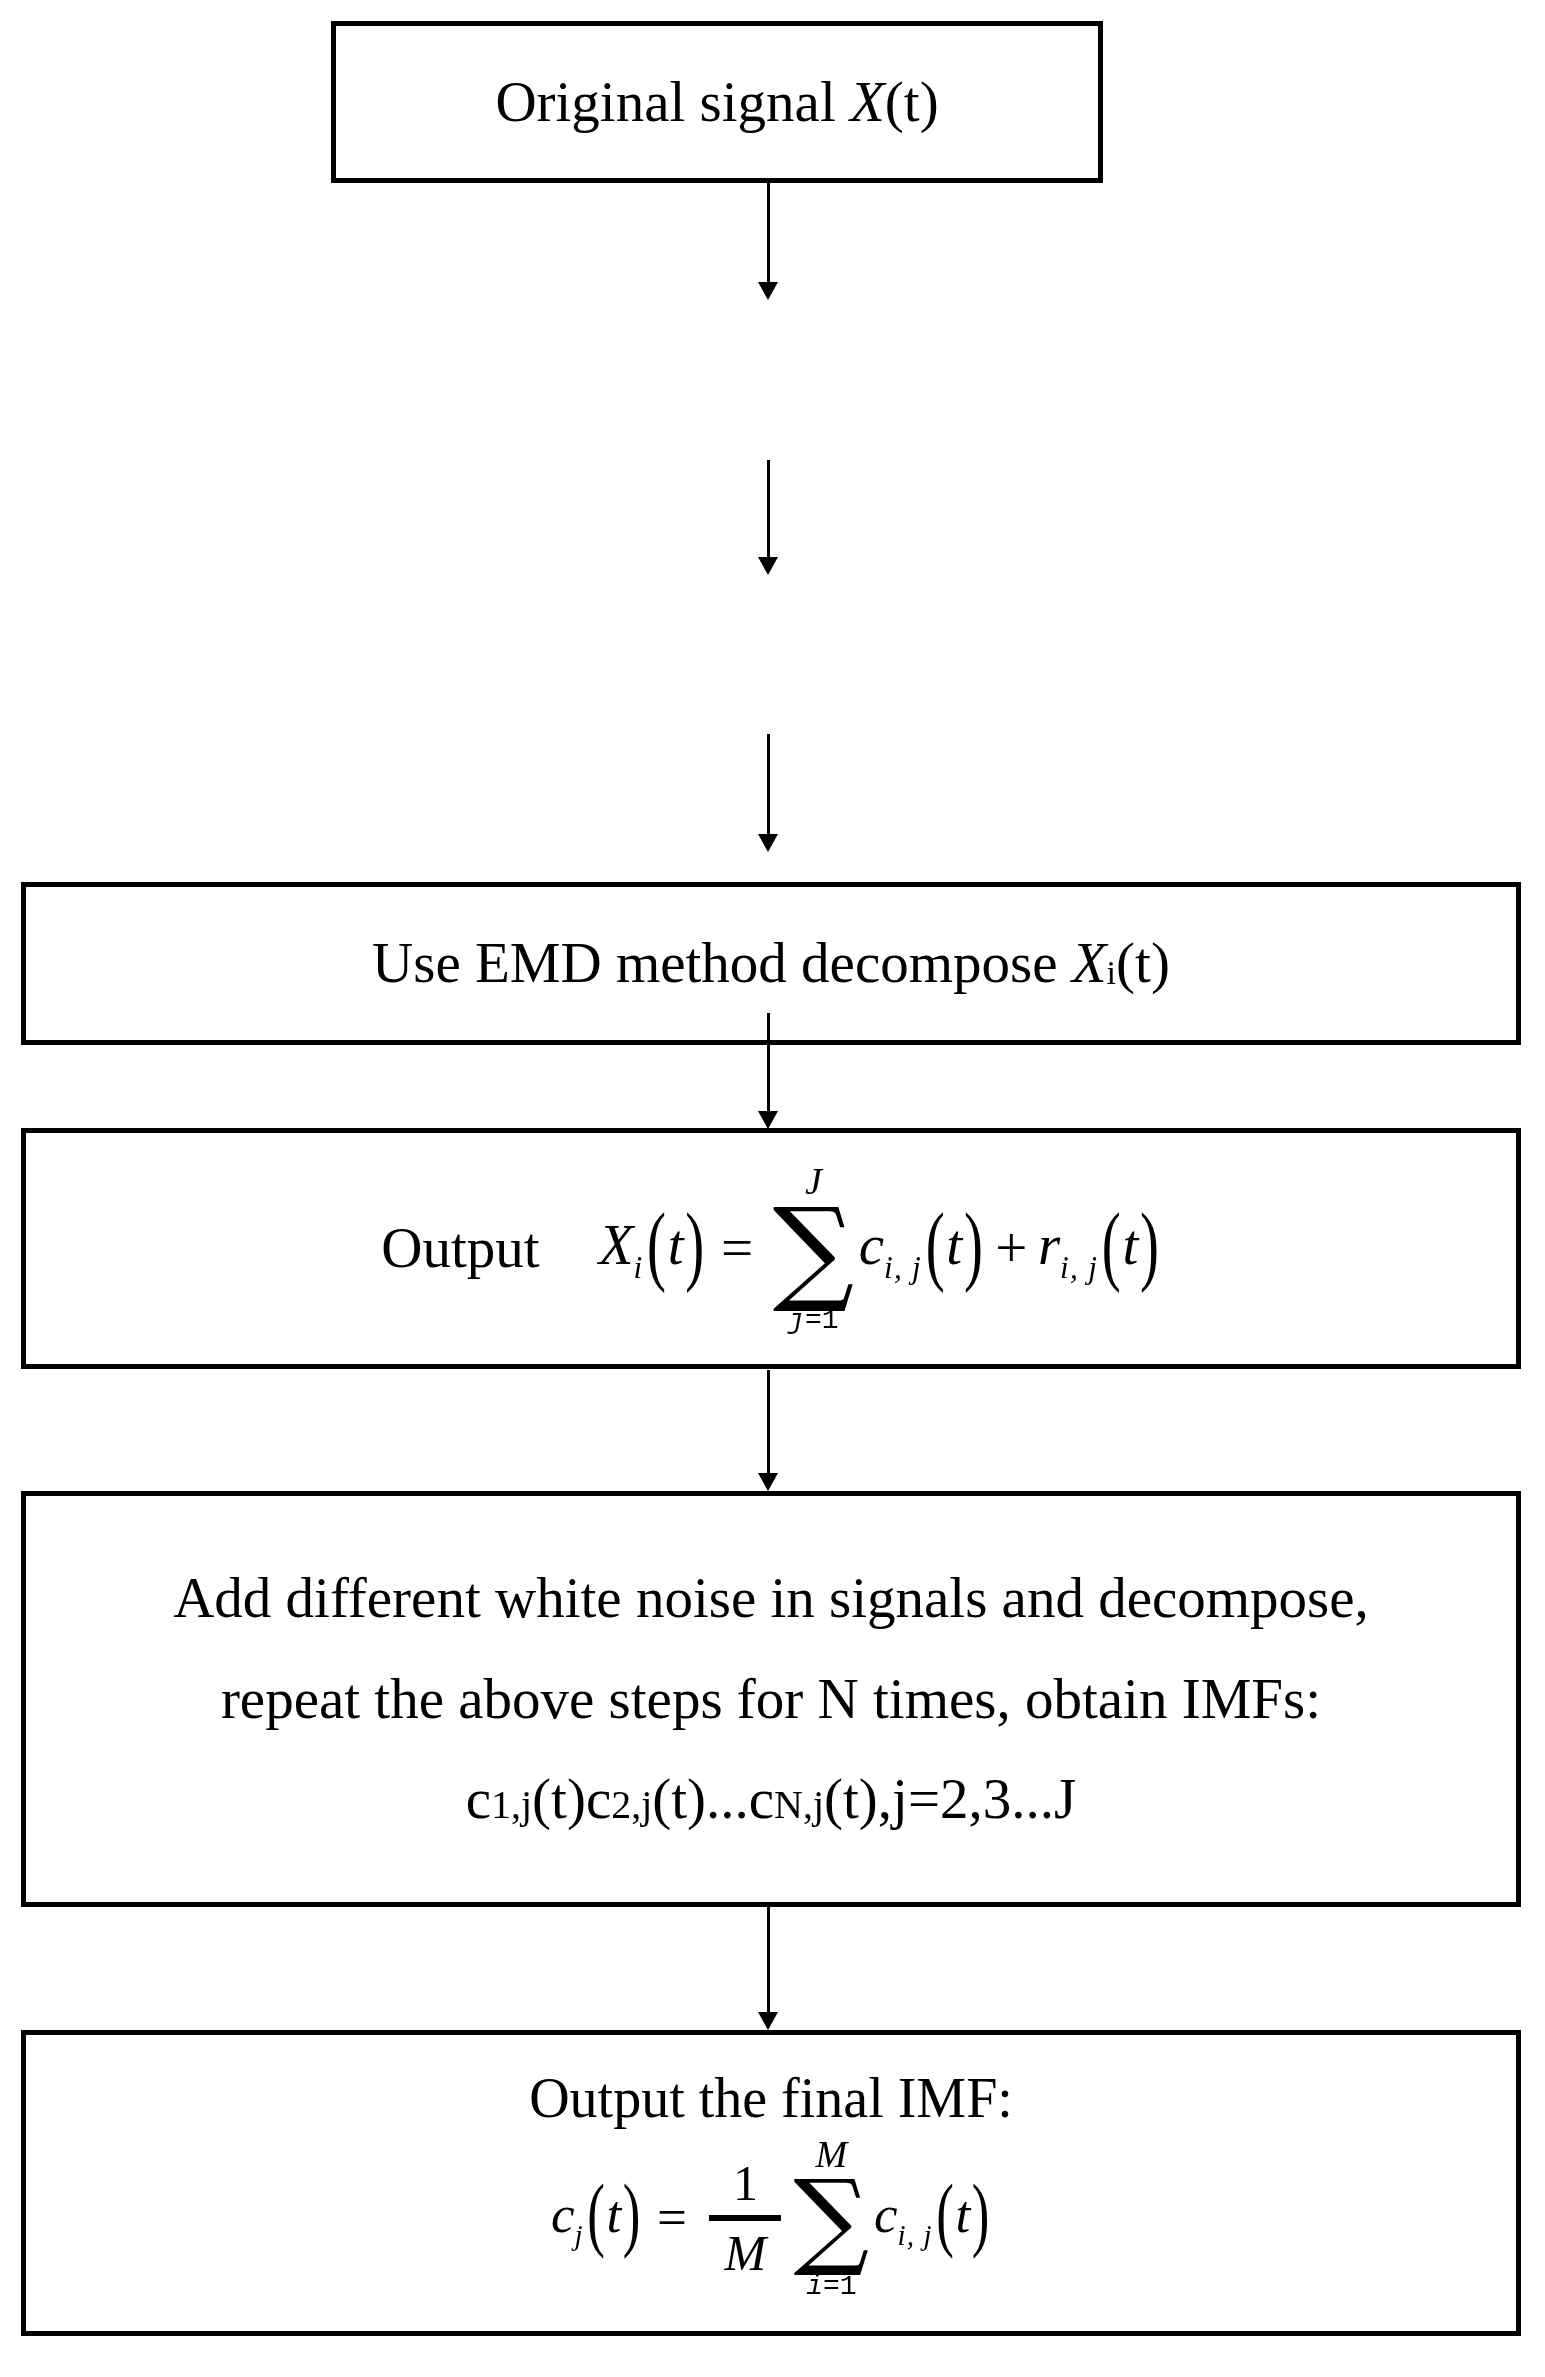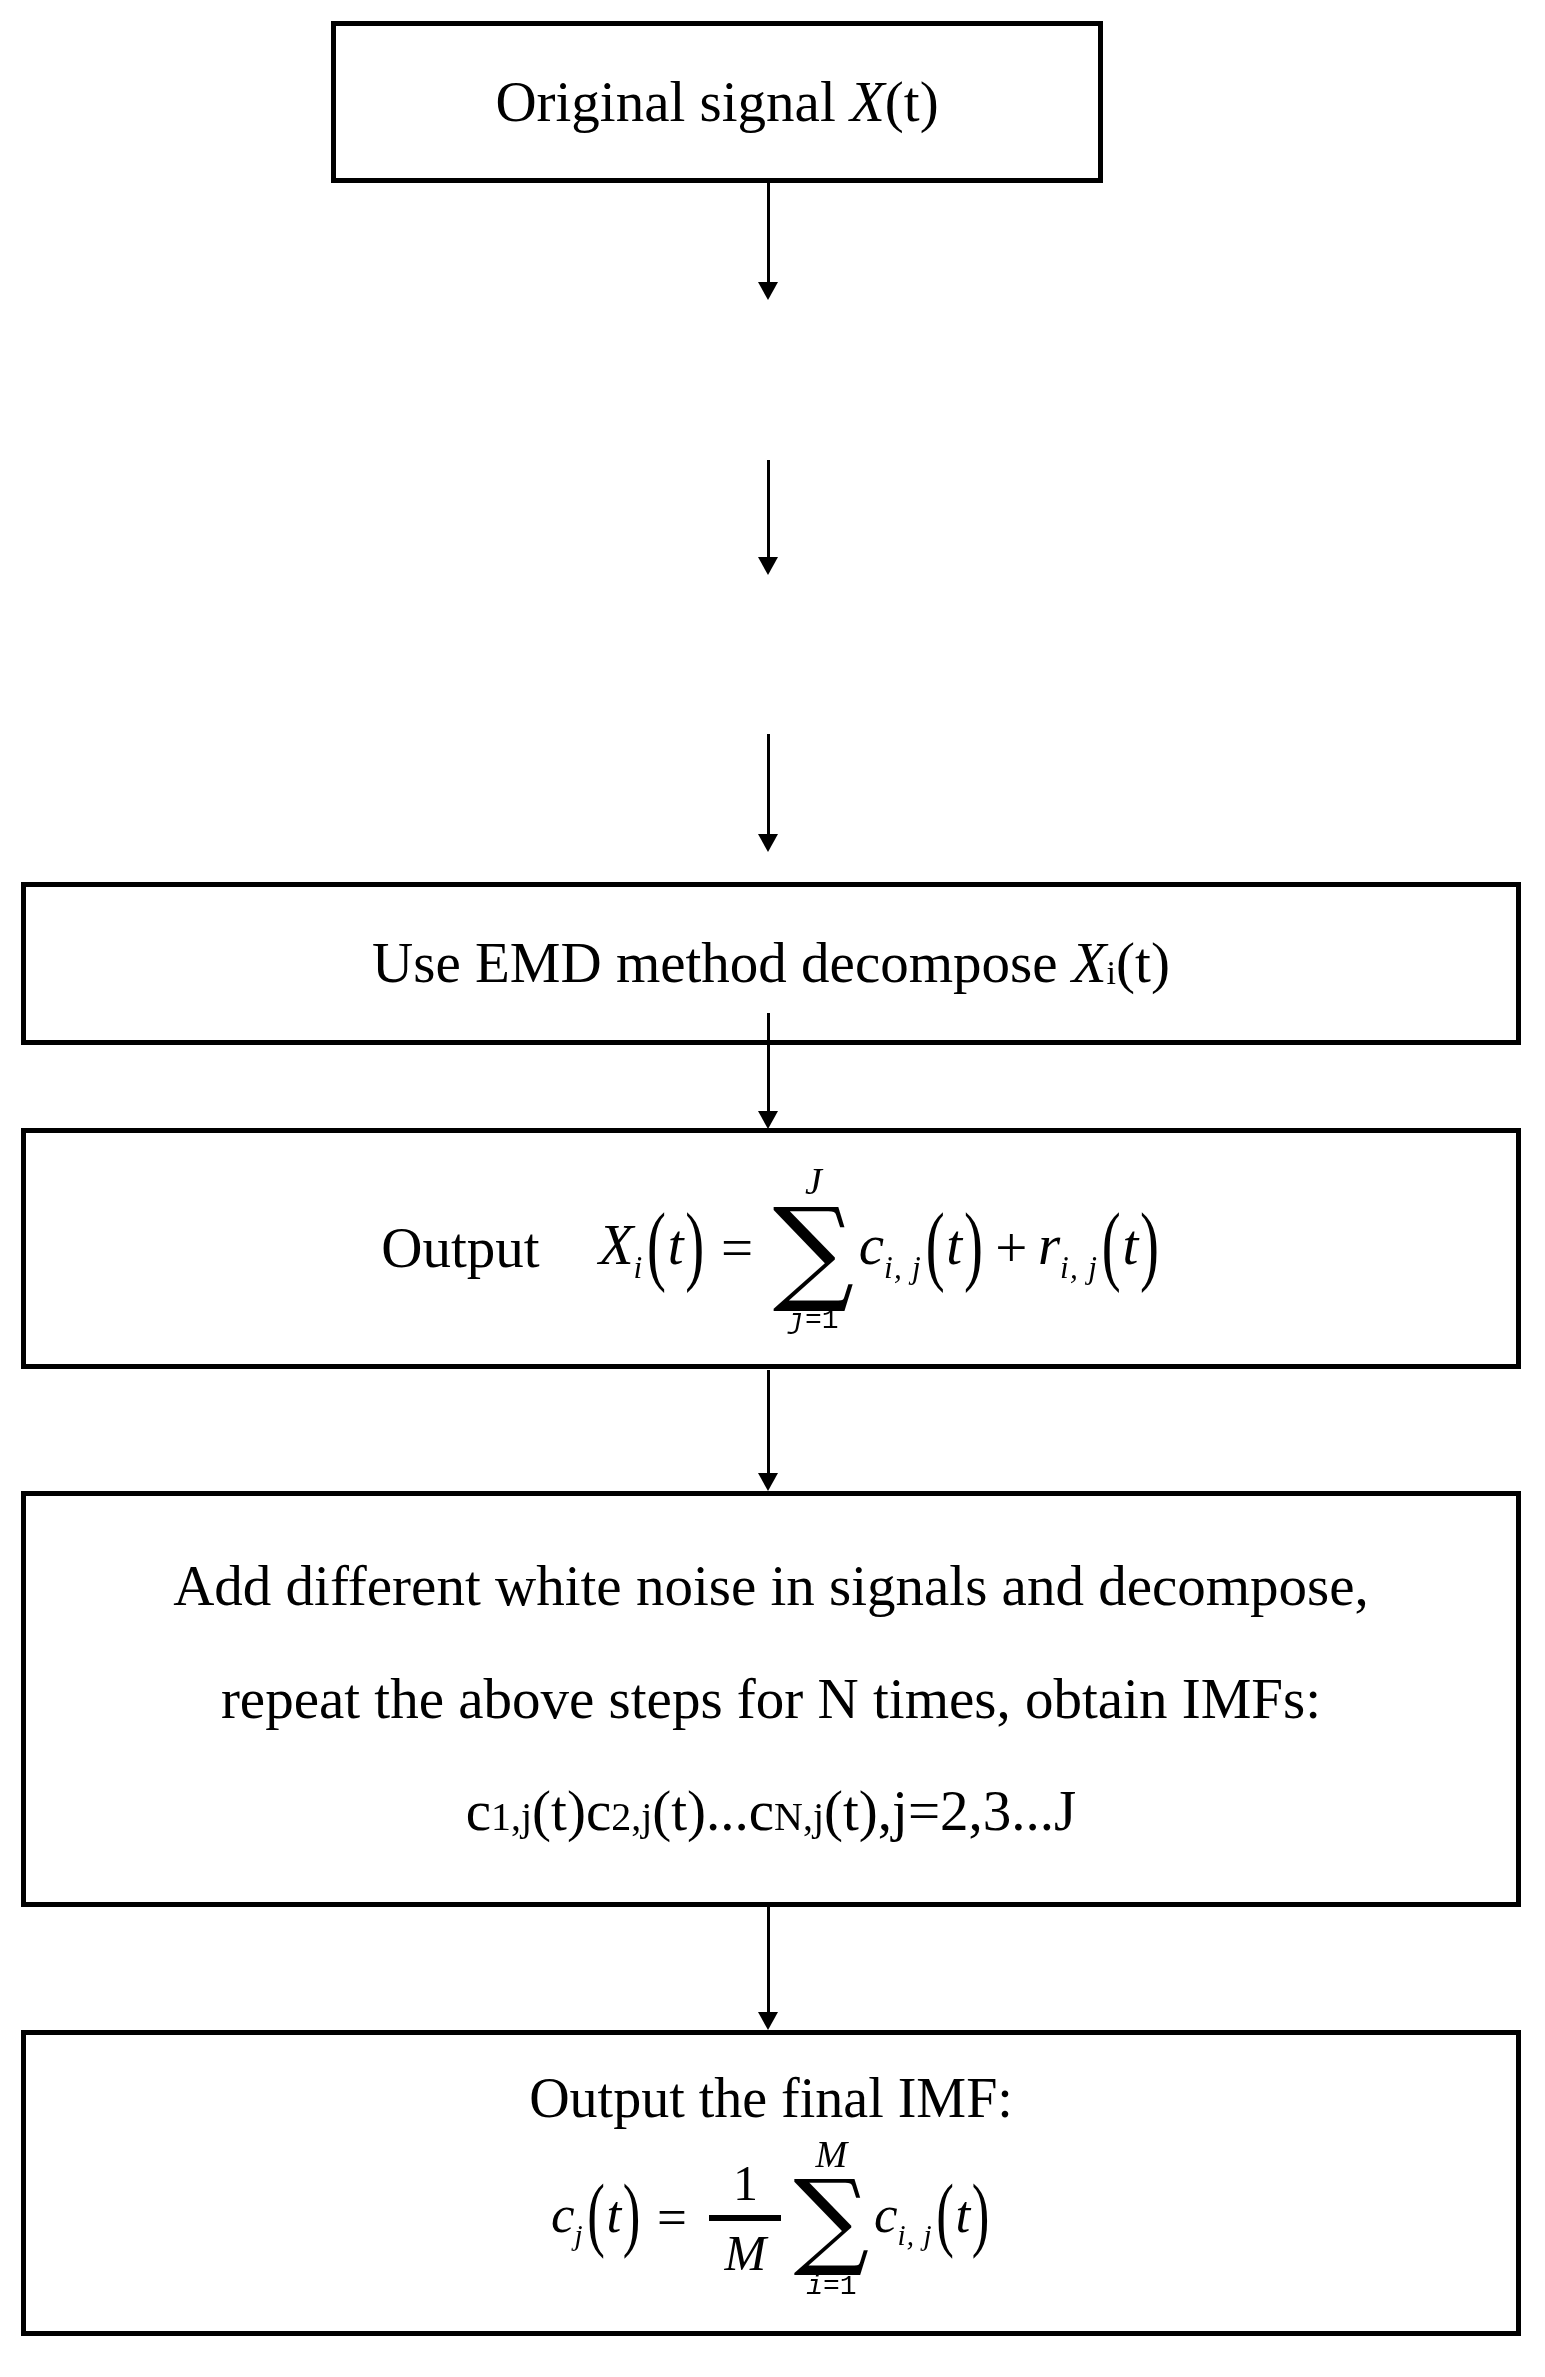--- a/index.html
+++ b/index.html
@@ -96,21 +96,21 @@
   .arrow .head {
     position: absolute;
     bottom: 0; left: -10px;
     width: 0; height: 0;
     border-left: 10px solid transparent;
     border-right: 10px solid transparent;
     border-top: 18px solid #000;
   }
 
   
-  .box6-lines { display: flex; flex-direction: column; gap: 44px; }
+  .box6-lines { display: flex; flex-direction: column; gap: 32px; }
   .sm { font-size: 0.70em; }
 
   
   .box7-stack { display: flex; flex-direction: column; align-items: center; gap: 3px; }
   .box7-title { font-size: 56px; }
   .box7-stack .sum .sigma { font-size: 106px; }
 </style>
 </head>
 <body>
 

